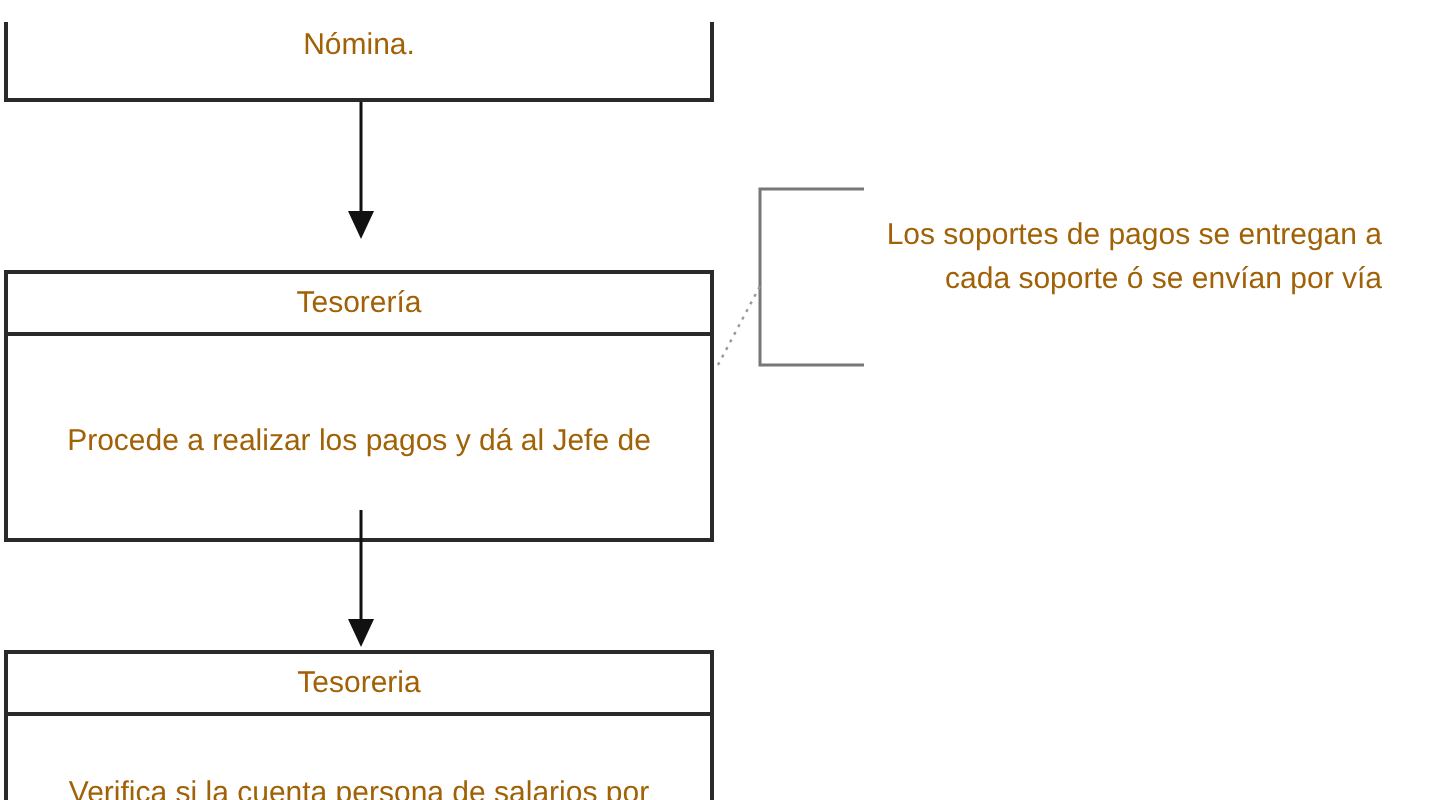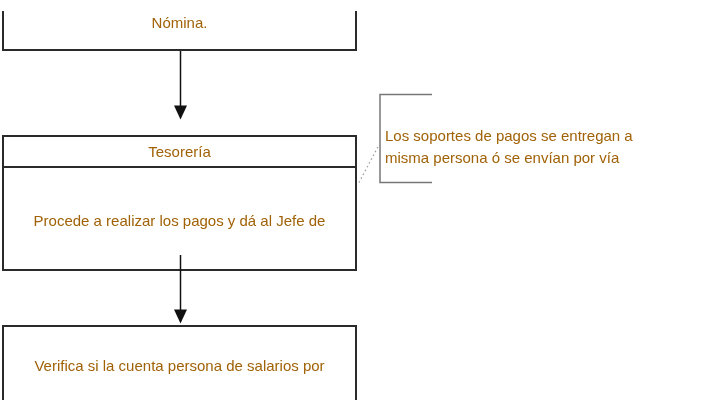--- a/index.html
+++ b/index.html
@@ -66,23 +66,23 @@
   .body-pagos {
     padding-top: 5px;
   }
   .body-verifica {
     justify-content: flex-start;
     padding-top: 26px;
   }
   .callout-text {
     position: absolute;
     left: 385px;
-    top: 114px;
+    top: 96px;
     width: 306px;
-    text-align: left;
+    text-align: right;
     line-height: 21.5px;
   }
   .overlay {
     position: absolute;
     left: 0;
     top: 0;
     width: 715px;
     height: 400px;
     pointer-events: none;
   }
@@ -98,24 +98,25 @@
 
   <div class="box box-pagos">
     <div class="box-header">Tesorería</div>
     <div class="box-body body-pagos">
       <div>Procede a realizar los pagos y dá al Jefe de</div>
     </div>
   </div>
 
   <div class="callout-text">
     <div>Los soportes de pagos se entregan a</div>
-    <div>misma persona ó se envían por vía</div>
+    <div>cada soporte ó se envían por vía</div>
   </div>
 
   <div class="box box-verifica">
+    <div class="box-header">Tesoreria</div>
     <div class="box-body body-verifica">
       <div>Verifica si la cuenta persona de salarios por</div>
     </div>
   </div>
 
   <svg class="overlay" viewBox="0 0 715 400" xmlns="http://www.w3.org/2000/svg">
 
     <line x1="180.5" y1="40" x2="180.5" y2="96" stroke="#111111" stroke-width="1.5"></line>
     <polygon points="174,94.5 187,94.5 180.5,108.5" fill="#111111"></polygon>
 

